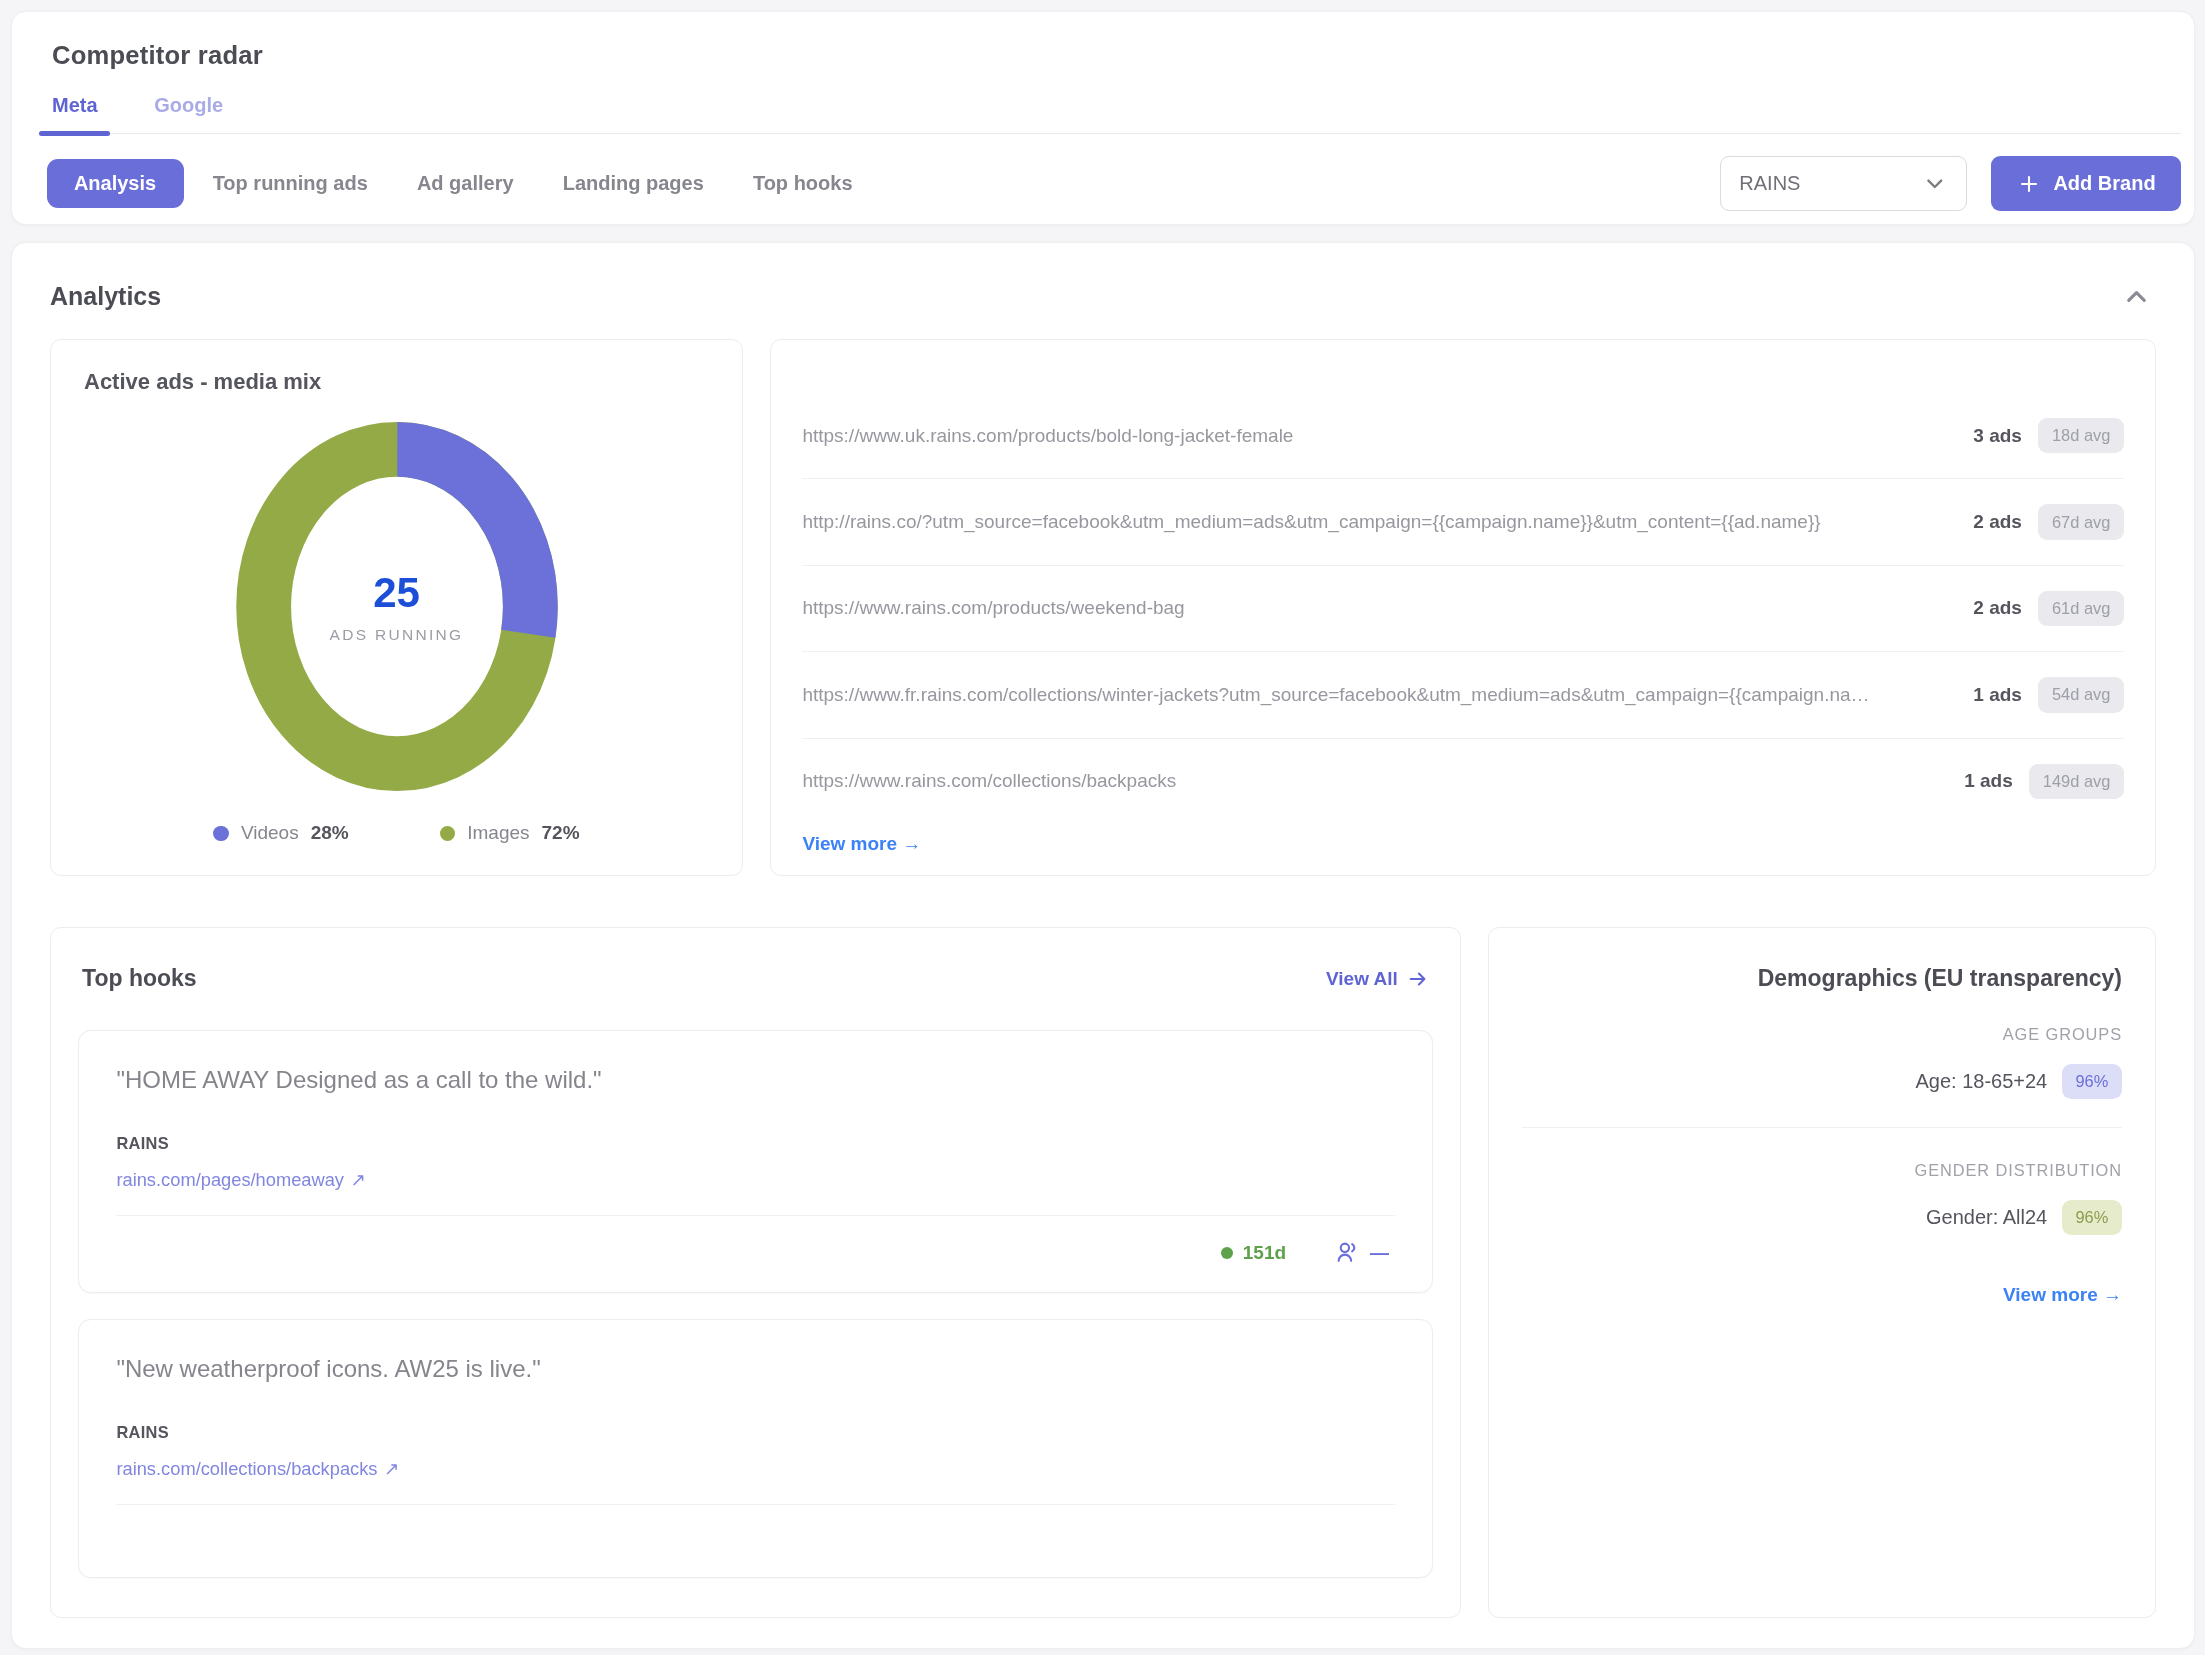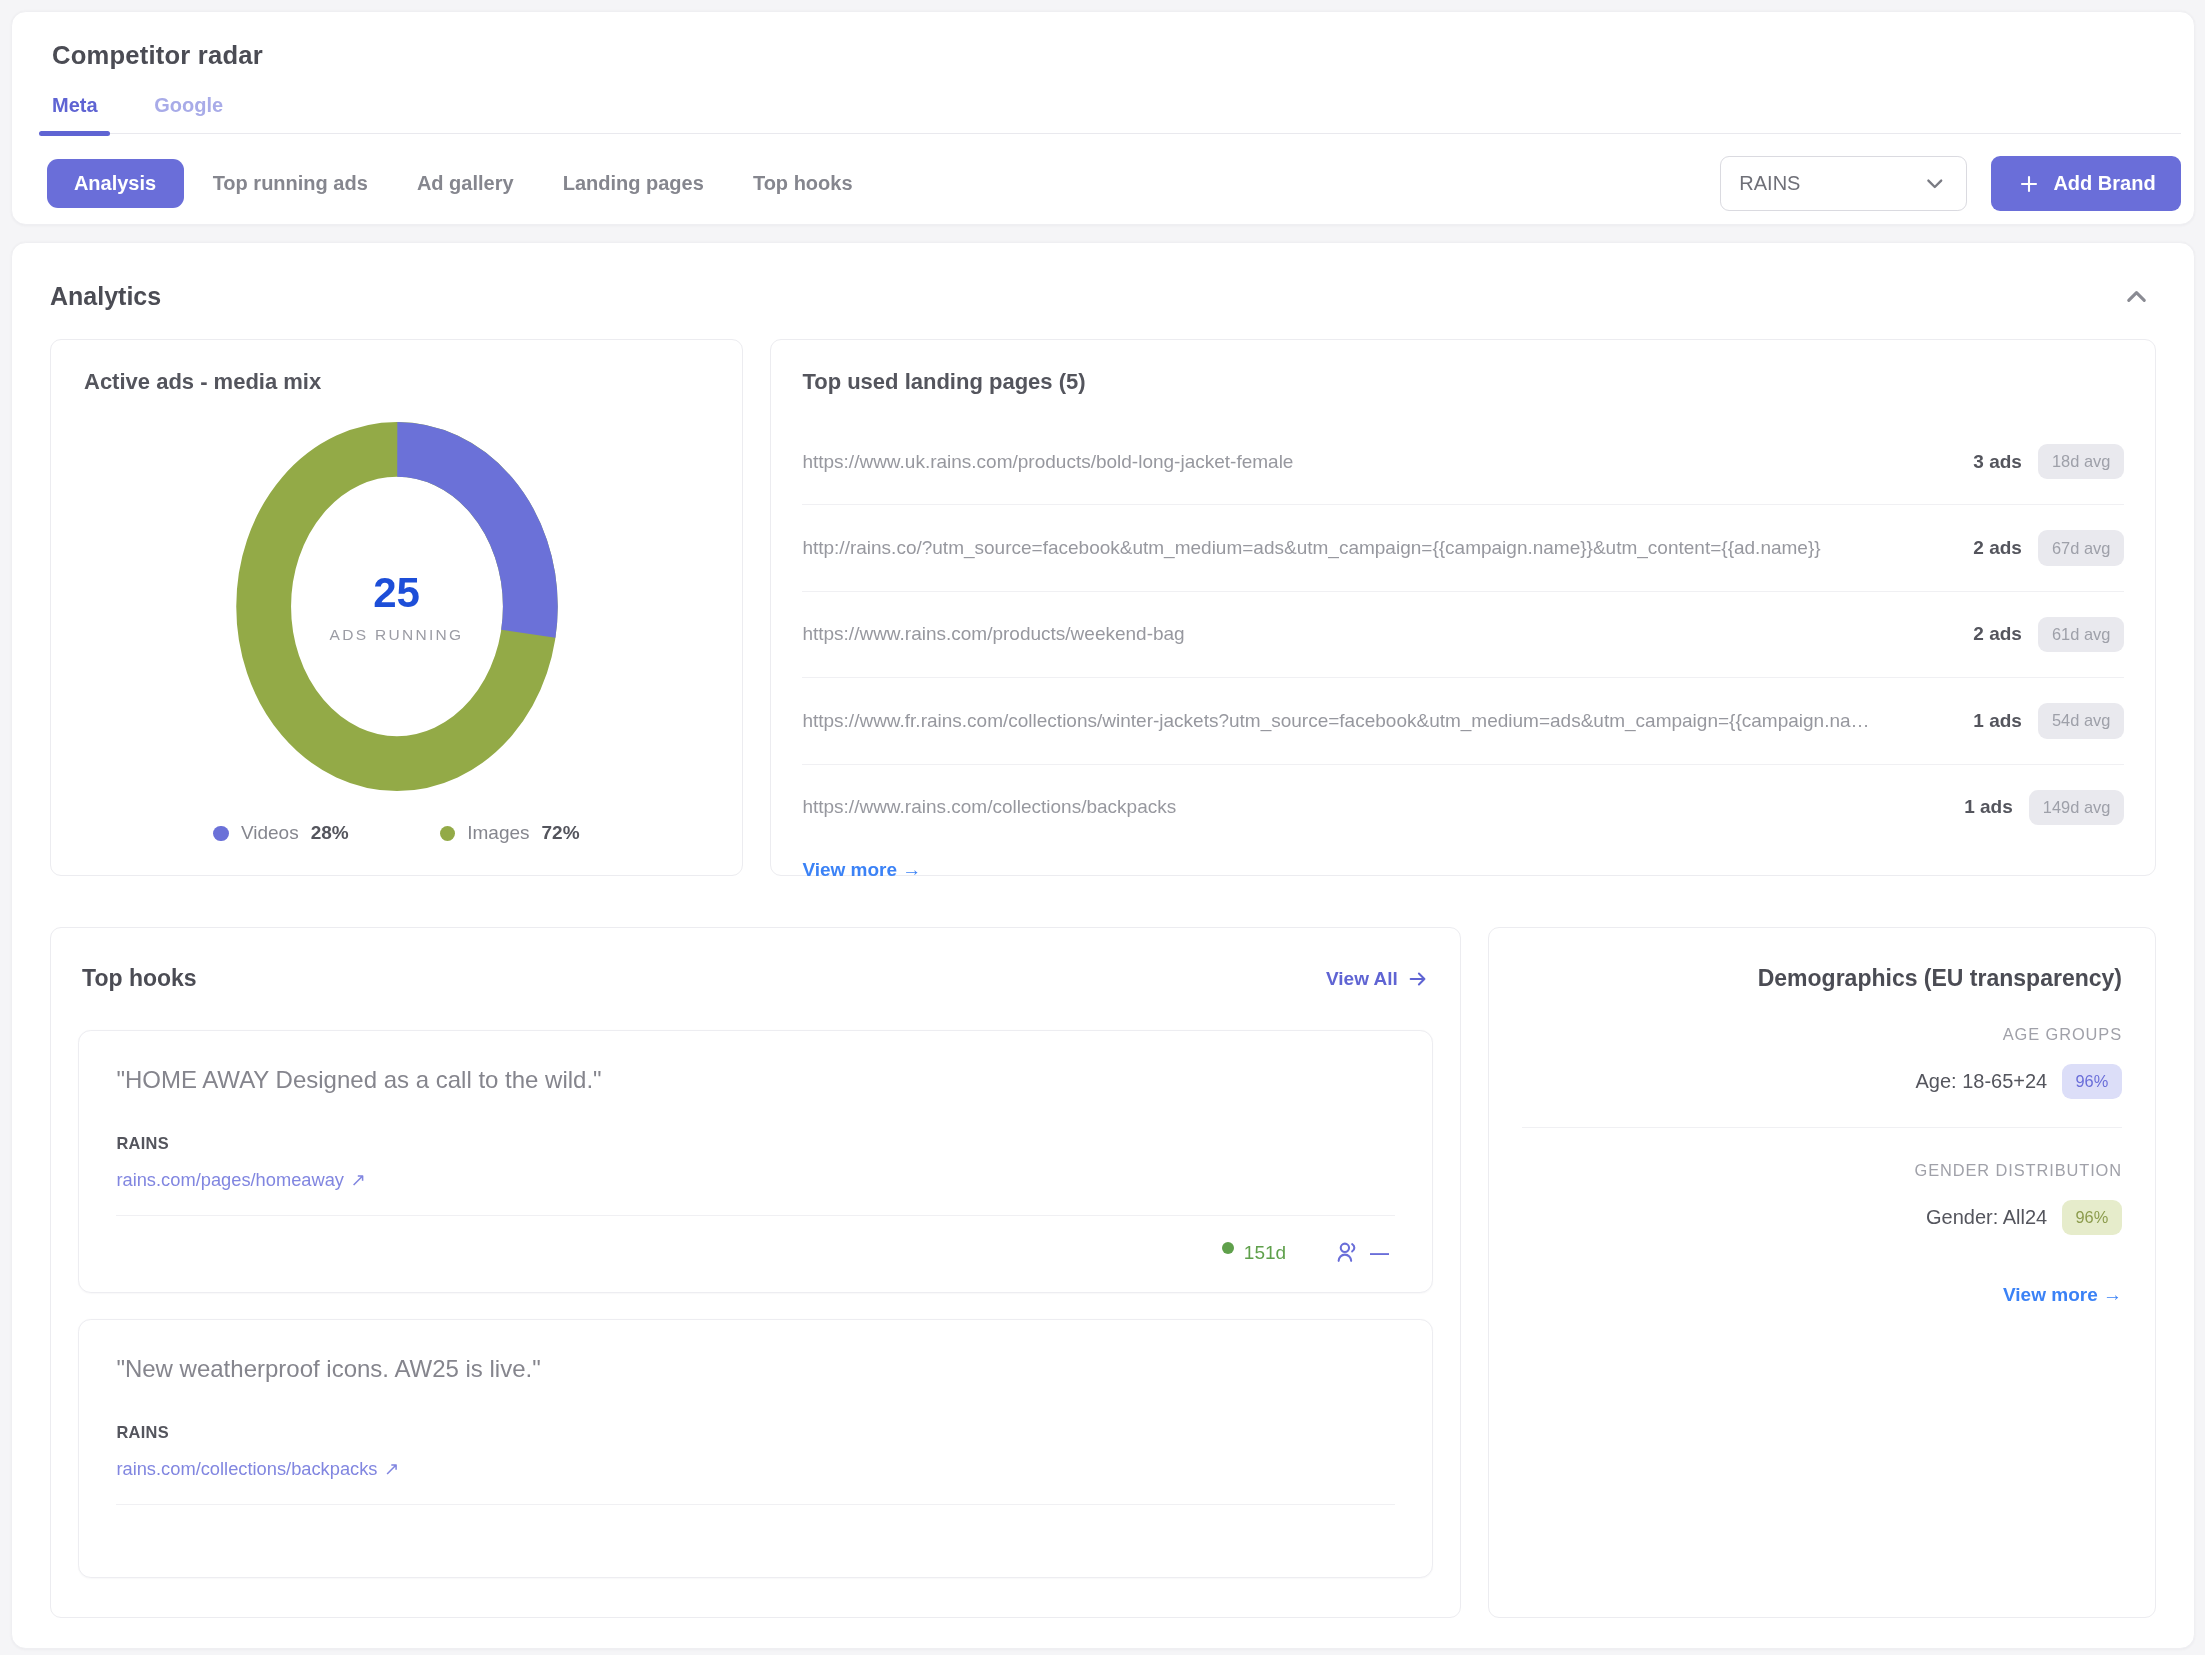--- a/index.html
+++ b/index.html
@@ -69,21 +69,21 @@
   .hooks-title { font-size:23px; font-weight:700; color:#4B4C54; }
   .view-all { margin-left:auto; display:flex; align-items:flex-end; gap:9.1px; font-size:19px; font-weight:600; color:#5F64D3; cursor:pointer; }
   .hook-item { border:0.9px solid #EDEDF1; border-radius:12.8px; padding:35px 37px 0; height:263px; background:#fff; box-shadow:0 0.9px 1.8px rgba(25,25,50,.03); }
   .hook-item.first { margin-top:38px; }
   .hook-item.second { margin-top:25.6px; height:259px; }
   .hook-quote { font-size:24px; color:#85858D; }
   .hook-brand { margin-top:40px; font-size:16.4px; font-weight:700; color:#54555D; letter-spacing:0.3px; }
   .hook-link { margin-top:16.4px; font-size:18.3px; color:#8186E0; display:inline-flex; gap:6.4px; align-items:center; cursor:pointer; }
   .hook-divider { border-top:0.9px solid #F0F0F3; margin-top:24px; }
   .hook-footer { display:flex; justify-content:flex-end; align-items:center; gap:49px; padding:24px 5.5px 0; }
-  .days { display:flex; gap:10px; font-size:19px; font-weight:400; color:#5FA04B; }
+  .days { display:flex; align-items:center; gap:10px; font-size:19px; font-weight:700; color:#5FA04B; }
   .dot { width:12px; height:12px; border-radius:50%; background:#5FA04B; }
   .reach { display:flex; align-items:center; gap:10px; font-size:19px; font-weight:700; color:#6A6ED9; }
   
   .demo-card { flex:1; height:691px; padding:37px 33px;text-align:right; }
   .demo-title { font-size:23px; font-weight:700; color:#4B4C54; }
   .demo-label { margin-top:33px; font-size:16.4px; color:#A0A1A9; letter-spacing:0.9px; }
   .demo-row { display:flex; align-items:center; margin-top:20px; }
   .demo-row-label { font-size:20px; color:#54555D; flex:1; }
   .demo-count { font-size:20px; font-weight:400; color:#54555D; margin-right:14.6px; }
   .badge-lav { background:#DCDEF8; color:#6A6ED9; }
@@ -164,21 +164,20 @@
         </div>
         <div class="legend-item">
           <span class="legend-dot" style="background: rgb(147, 170, 71);"></span>
           <span>Images</span>
           <span class="legend-val">72%</span>
         </div>
       </div>
     </div>
 
     <div class="subcard landing-card">
-      <div class="card-title">Top used landing pages (5)</div>
       <div class="lp-list">
         <div class="lp-row">
           <span class="lp-url">https://www.uk.rains.com/products/bold-long-jacket-female</span>
           <span class="lp-ads">3 ads</span>
           <span class="badge">18d avg</span>
         </div>
         <div class="lp-row">
           <span class="lp-url">http://rains.co/?utm_source=facebook&amp;utm_medium=ads&amp;utm_campaign={{campaign.name}}&amp;utm_content={{ad.name}}</span>
           <span class="lp-ads">2 ads</span>
           <span class="badge">67d avg</span>

